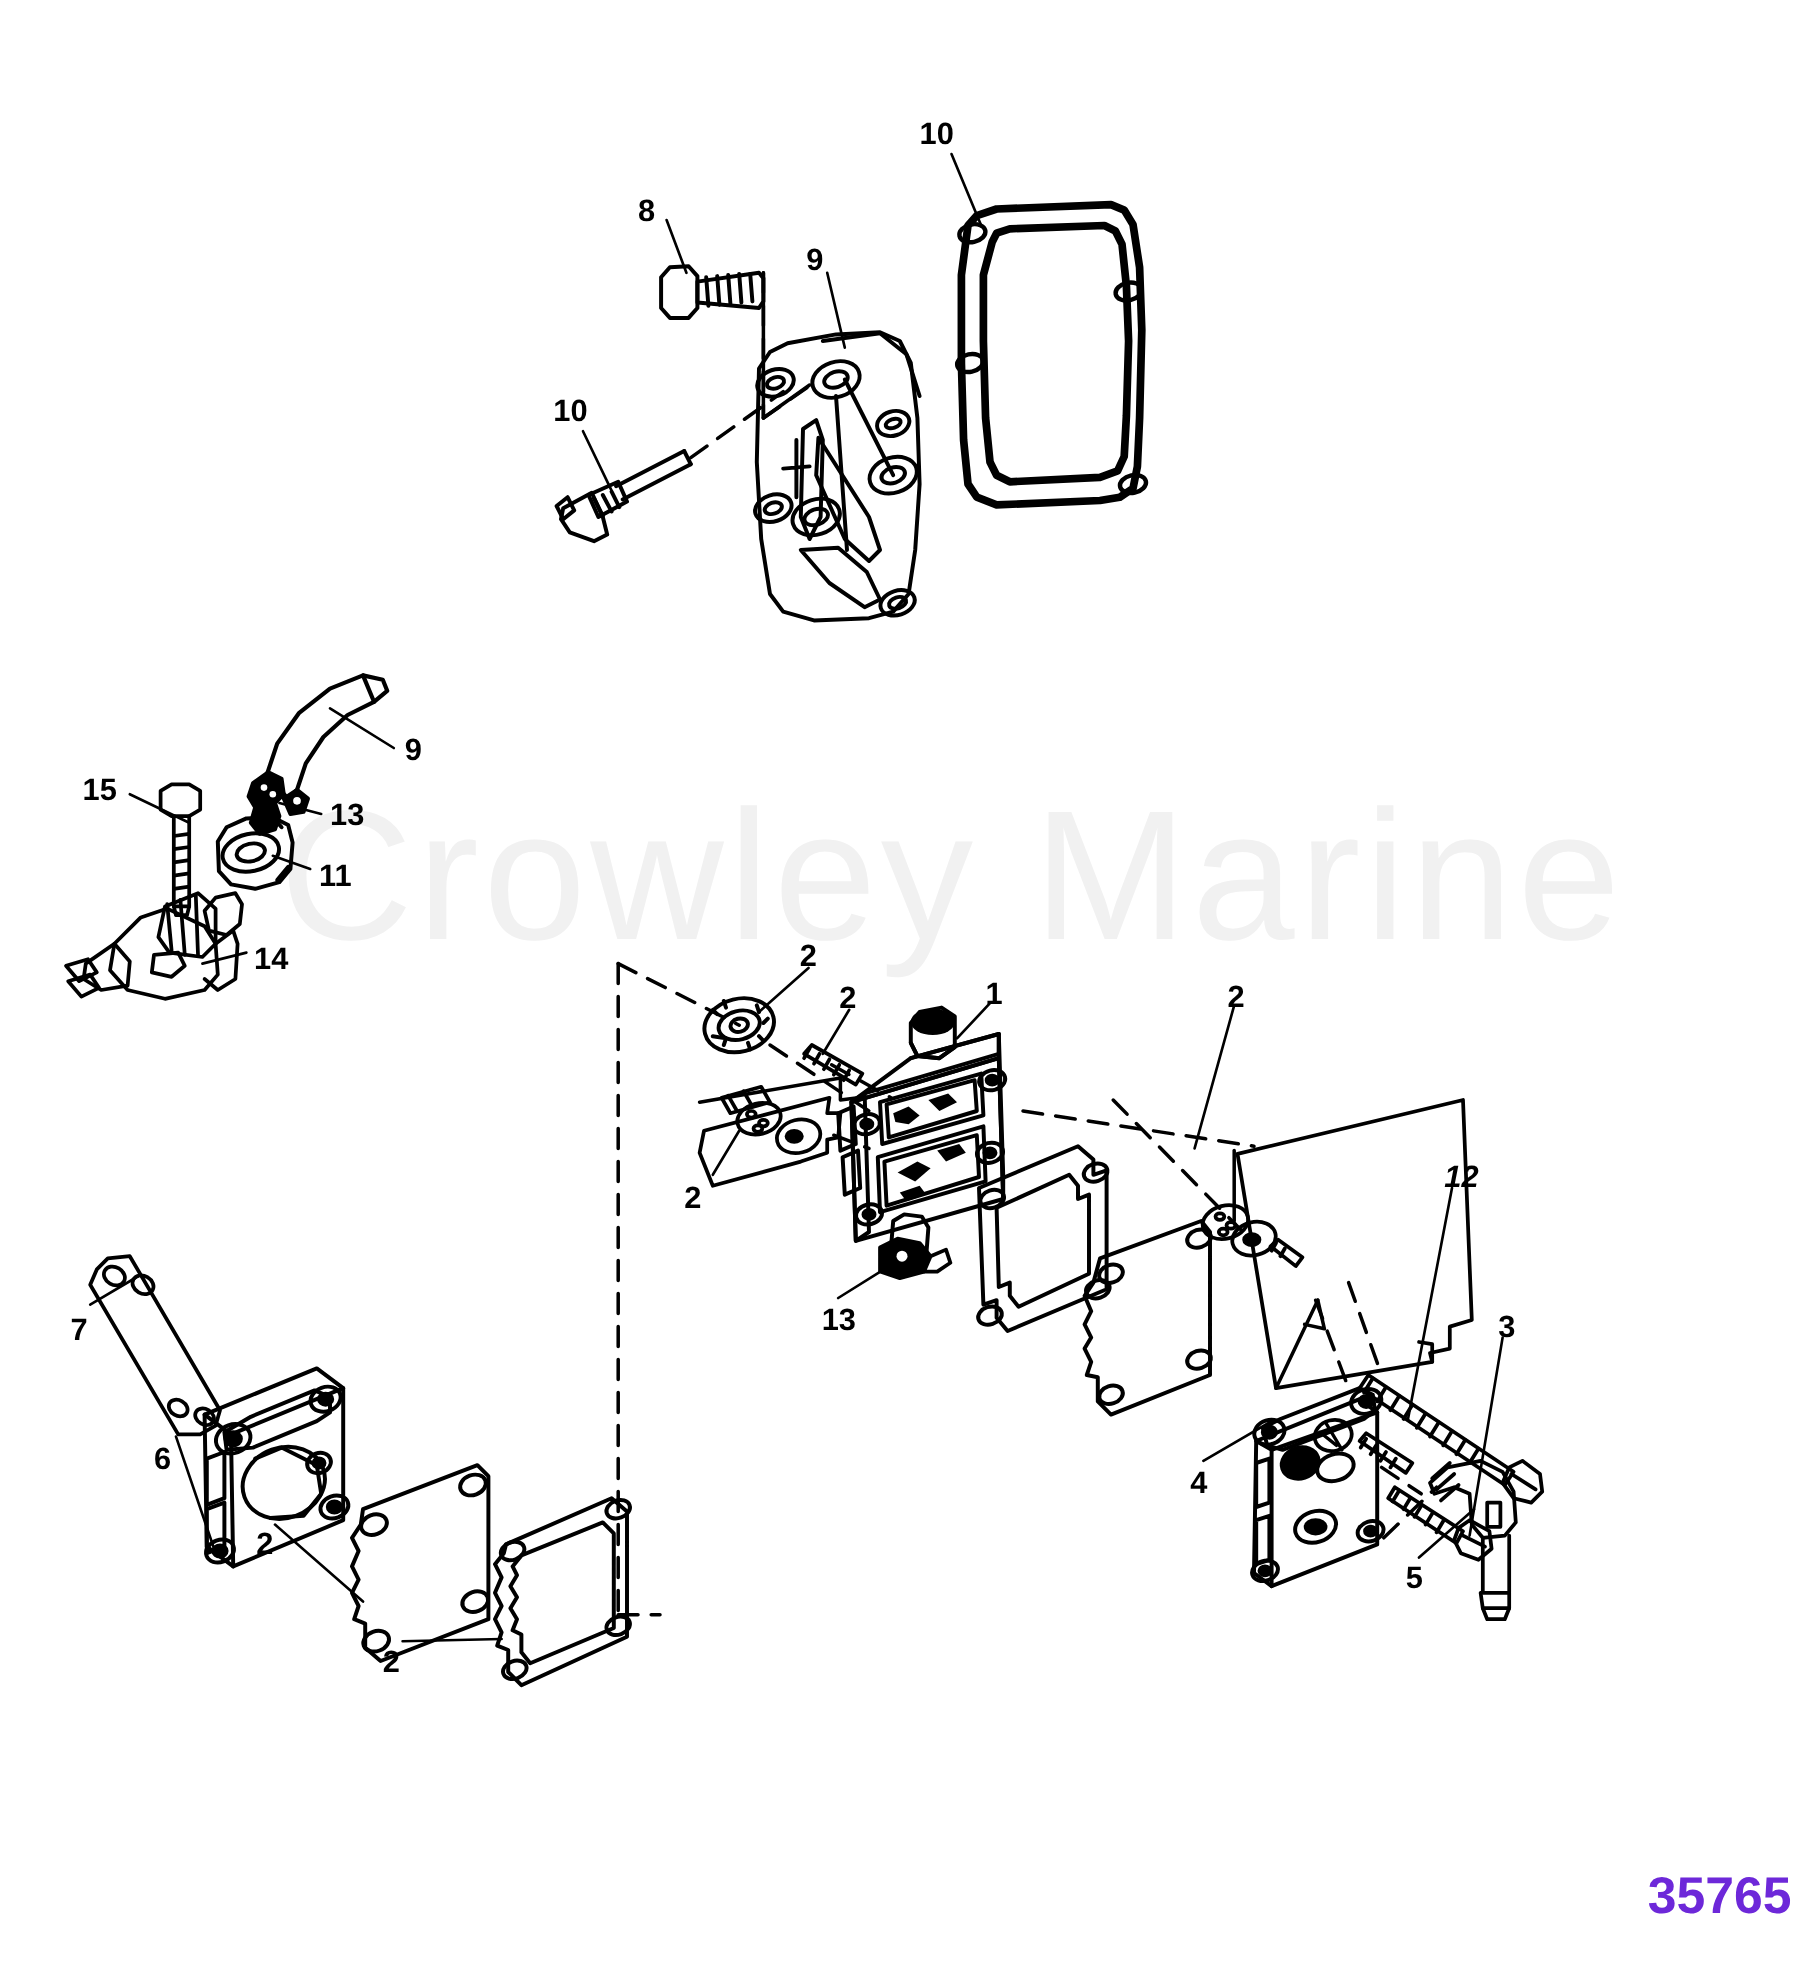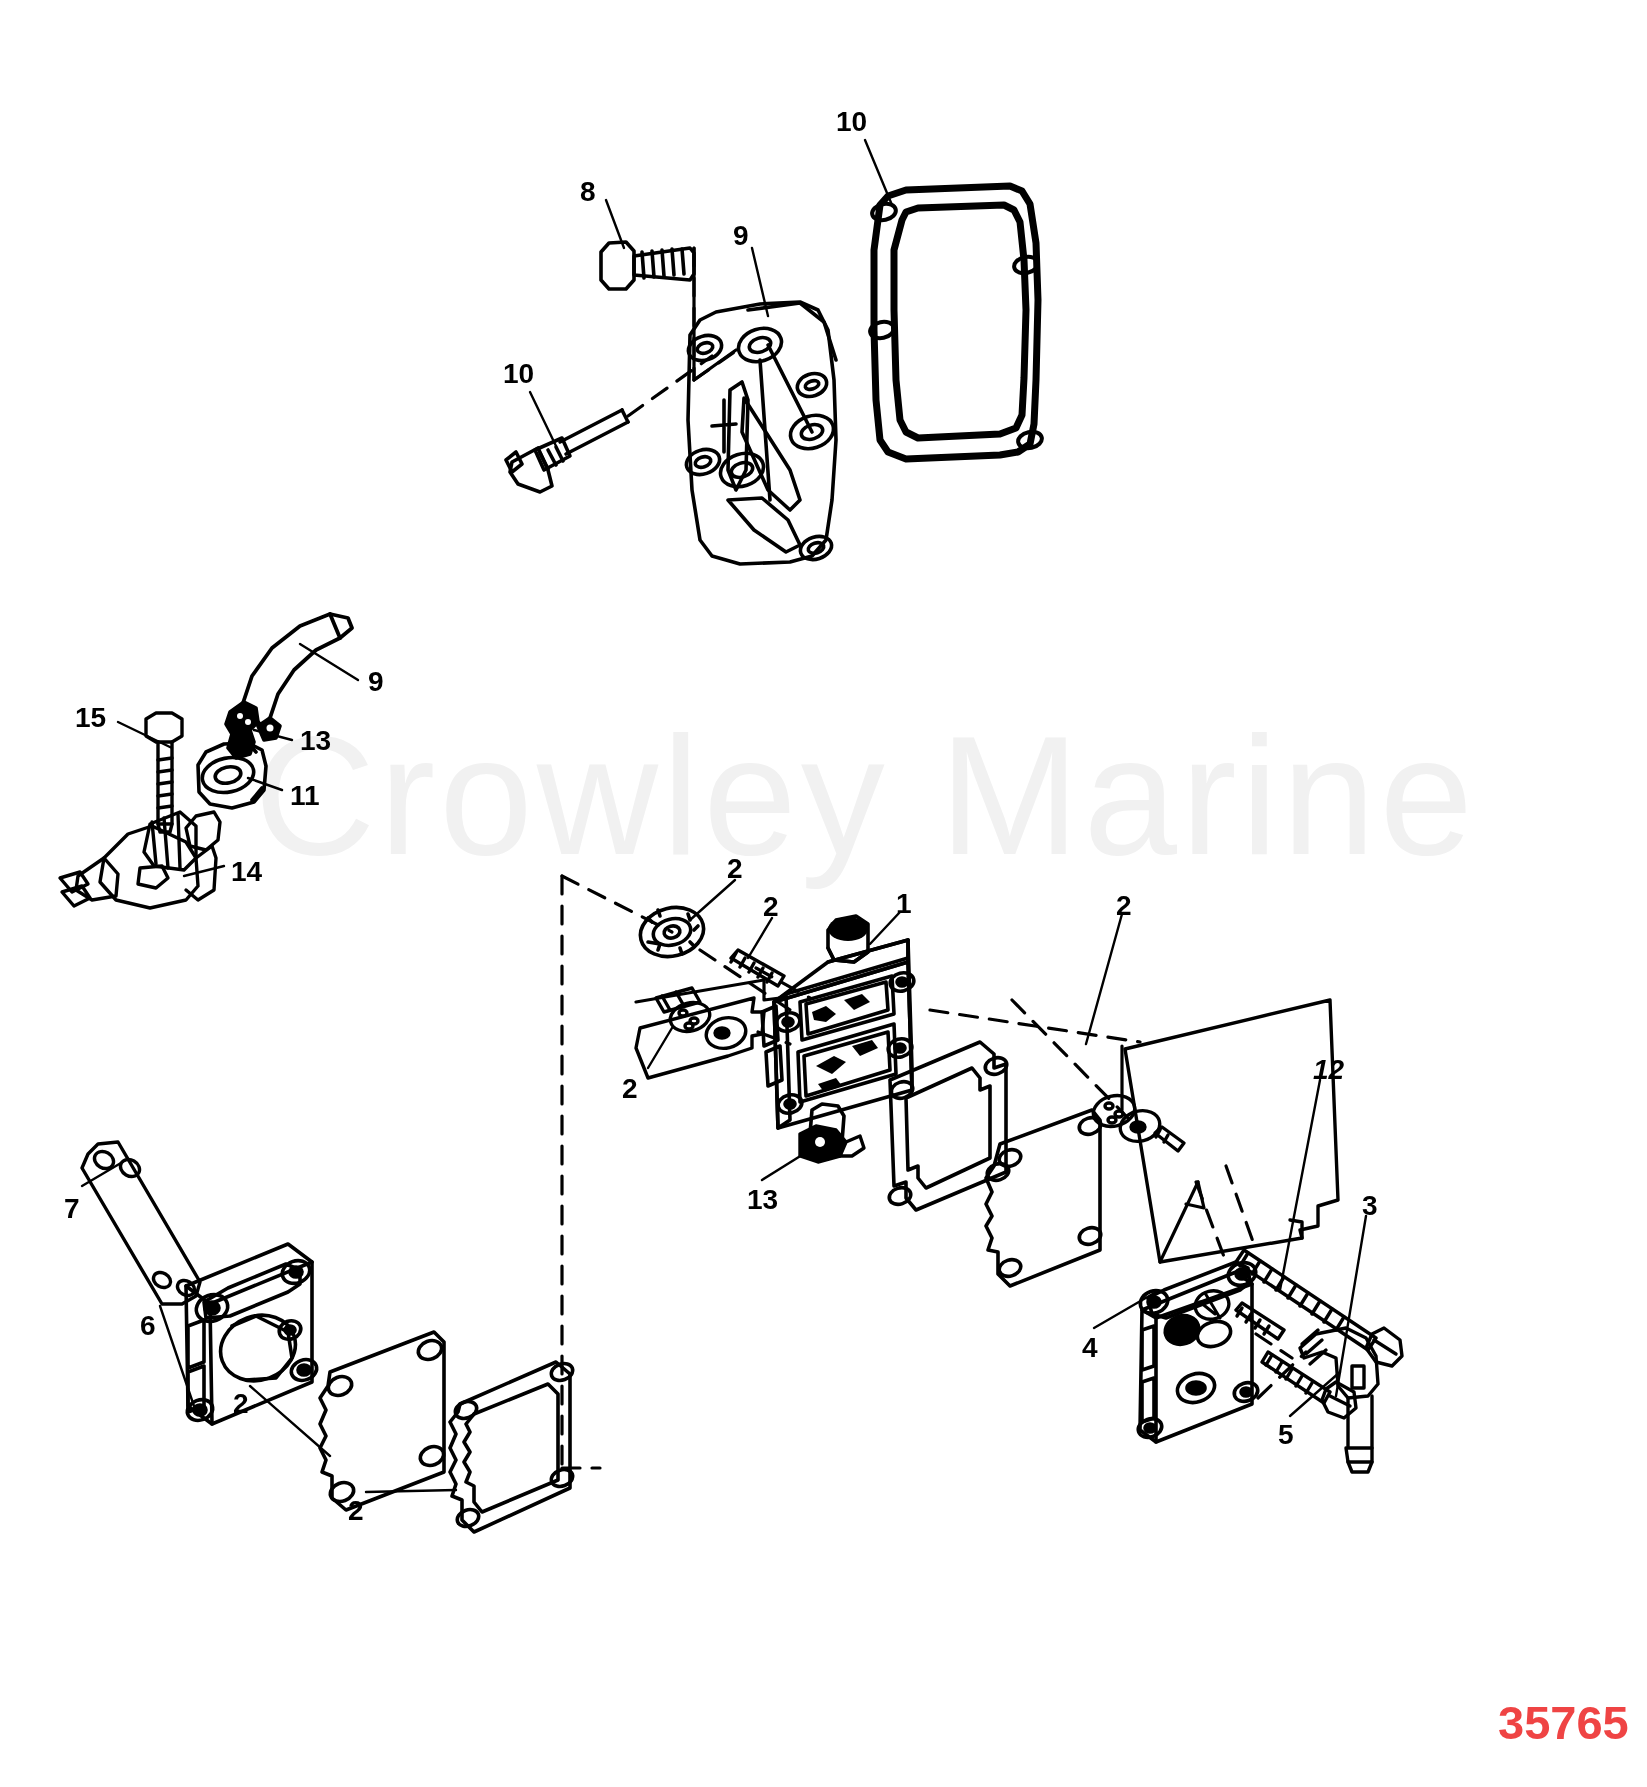--- a/index.html
+++ b/index.html
@@ -49,21 +49,21 @@
     white-space: nowrap;
     letter-spacing: -0.5px;
   }
   .figno {
     position: absolute;
     left: 1498px;
     top: 1695px;
     font-family: "Liberation Sans", sans-serif;
     font-size: 47px;
     font-weight: 700;
-    color: #ef4444;
+    color: #6d28d9;
     white-space: nowrap;
   }
   .callout {
     position: absolute;
     font-family: "Liberation Sans", sans-serif;
     font-size: 28px;
     font-weight: 700;
     color: #000000;
     line-height: 1;
     white-space: nowrap;

